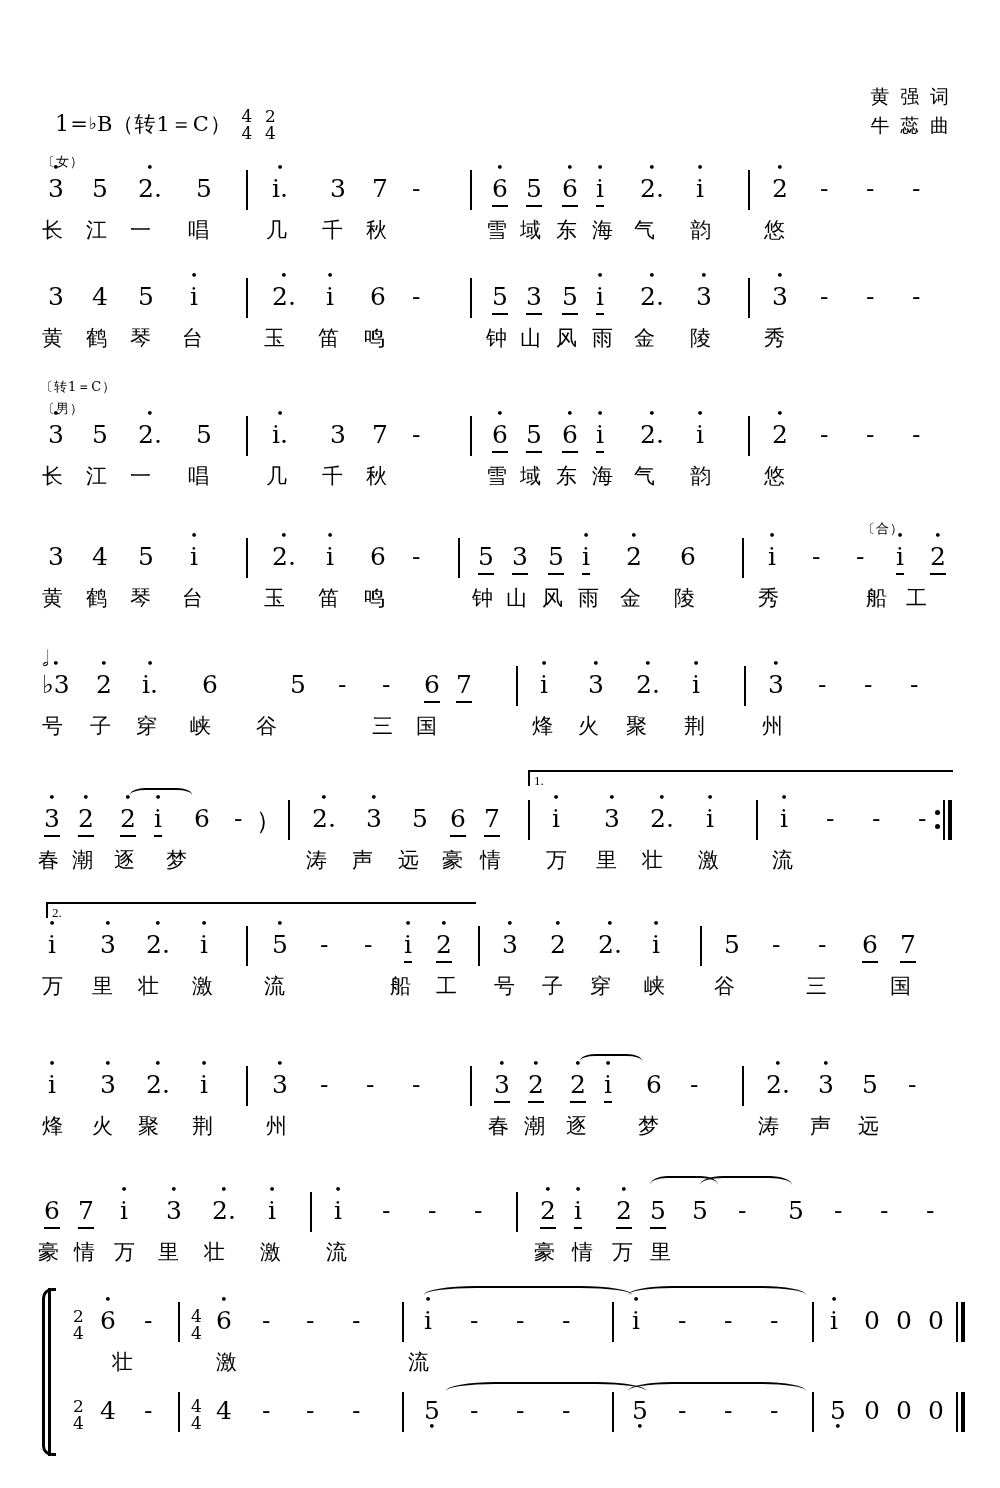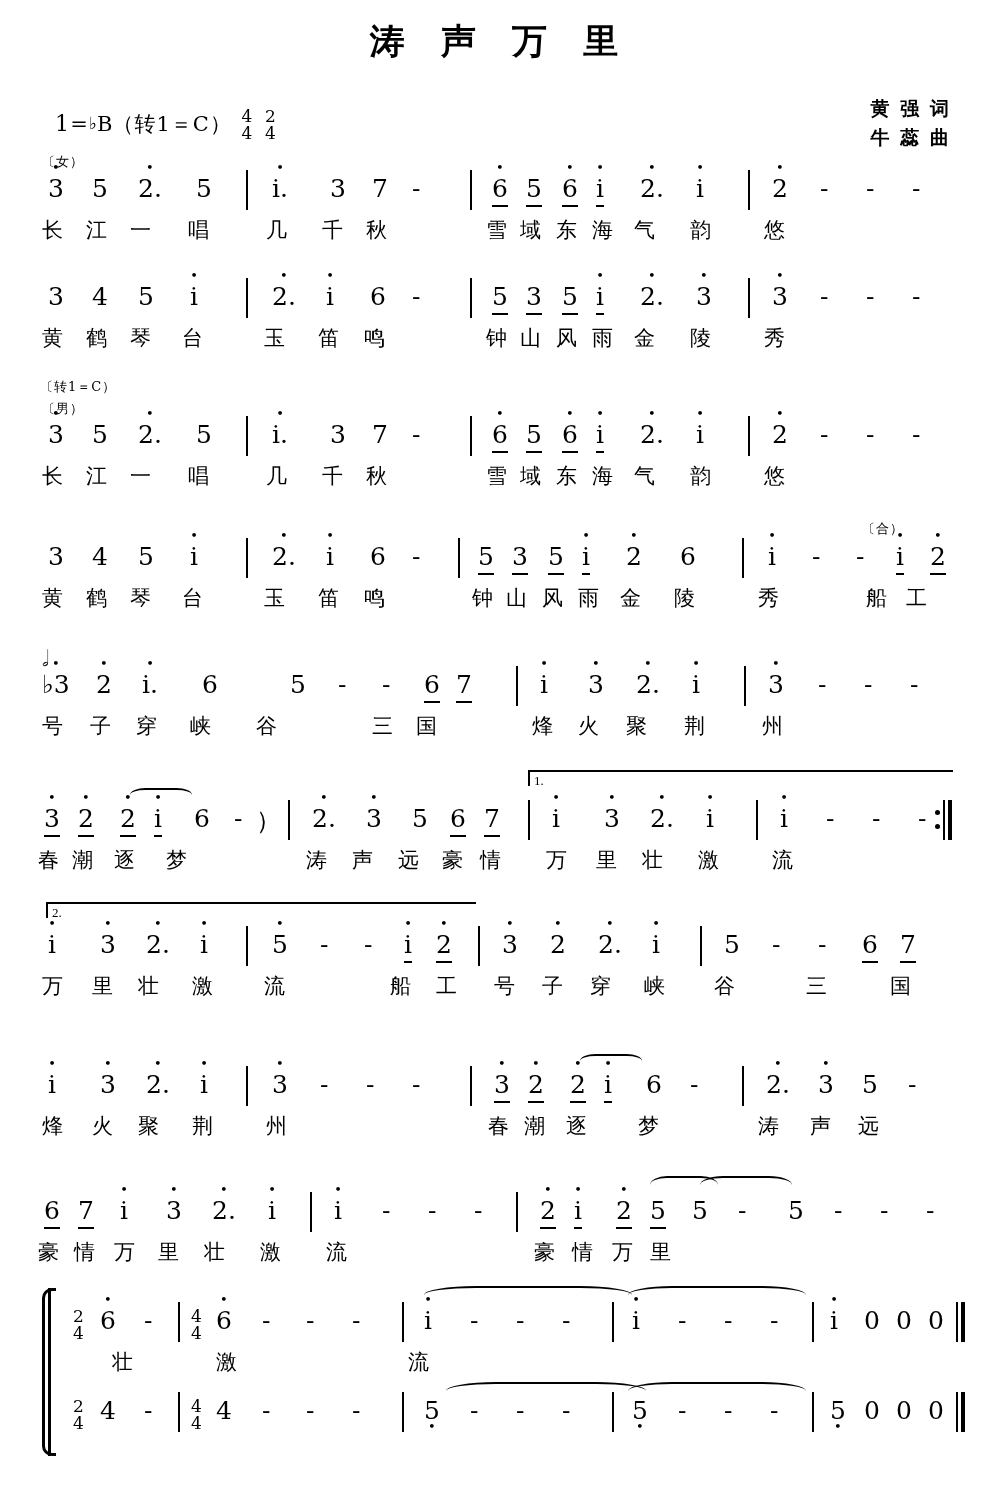--- a/index.html
+++ b/index.html
@@ -37,24 +37,23 @@
   .keyblock .paren { letter-spacing: 1px; }
   .meter {
     display: inline-block; vertical-align: middle; text-align: center;
     line-height: 1.02; font-size: 17px; margin: 0 3px;
     font-family: "DejaVu Serif", serif;
   }
   .meter .num { display: block; }
   .meter .den { display: block; }
 
   .credits {
-    position: absolute; right: 48px; top: 95px;
+    position: absolute; right: 48px; top: 83px;
     font-size: 19px; line-height: 1.5; text-align: center;
     letter-spacing: 3px;
-    font-weight: bold;
   }
 
   
   .row { position: absolute; left: 0; width: 1000px; }
   .notes {
     position: relative; height: 42px;
     font-size: 25px;
     font-family: "DejaVu Serif", serif;
     white-space: nowrap;
   }
@@ -143,21 +142,20 @@
     font-size: 30px; font-weight: bold; color: #1a5fb4;
     font-family: "Liberation Sans", sans-serif;
     letter-spacing: 0px;
   }
 </style>
 </head>
 <body>
 
 <div class="sheet">
 
-  <div class="title">涛 声 万 里</div>
 
   <div class="keyblock">
     <span class="one">1</span><span class="eq">=</span><span class="flat">♭</span><span>B</span><span class="paren">（转1＝C）</span>
     <span class="meter"><span class="num">4</span><span class="den">4</span></span>
     <span class="meter"><span class="num">2</span><span class="den">4</span></span>
   </div>
 
   <div class="credits">
     <div>黄 强 词</div>
     <div>牛 蕊 曲</div>

